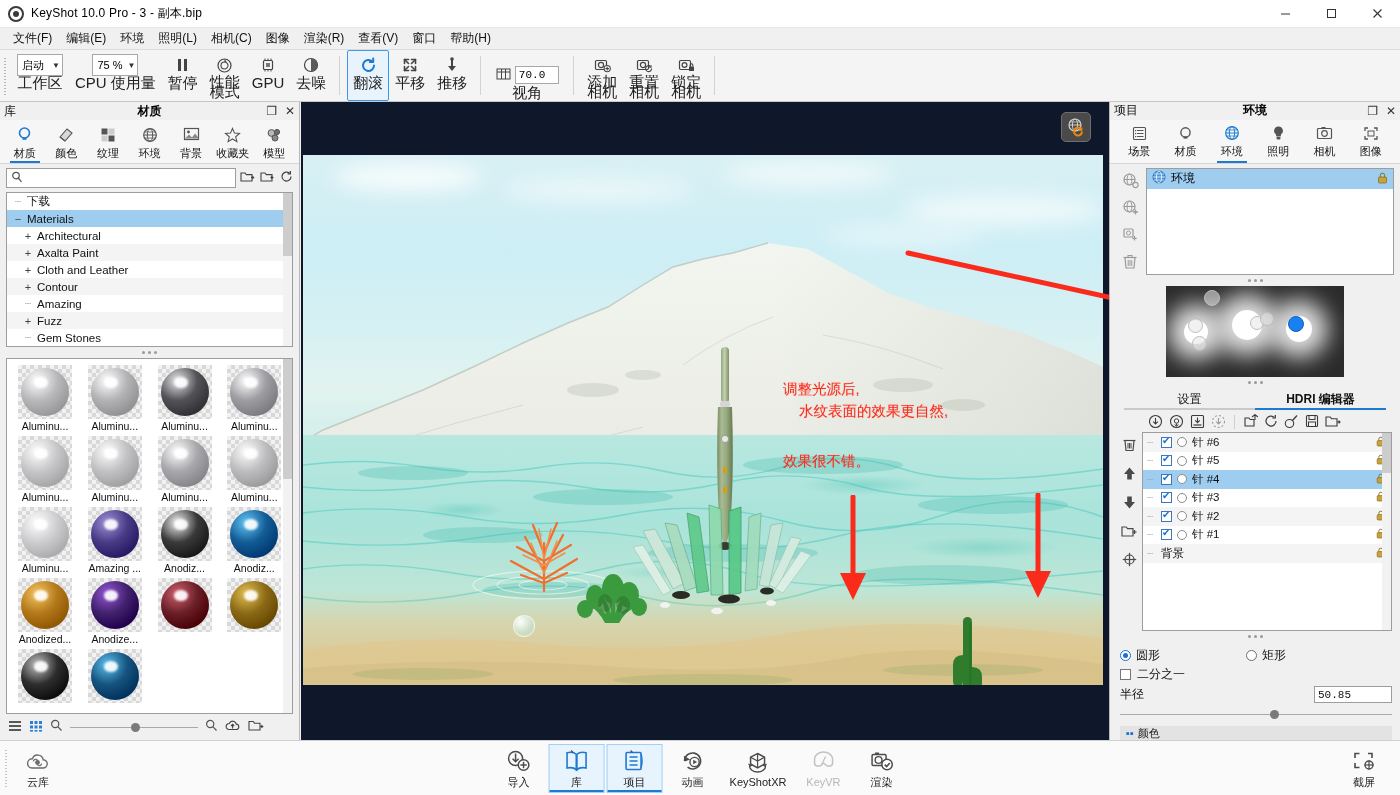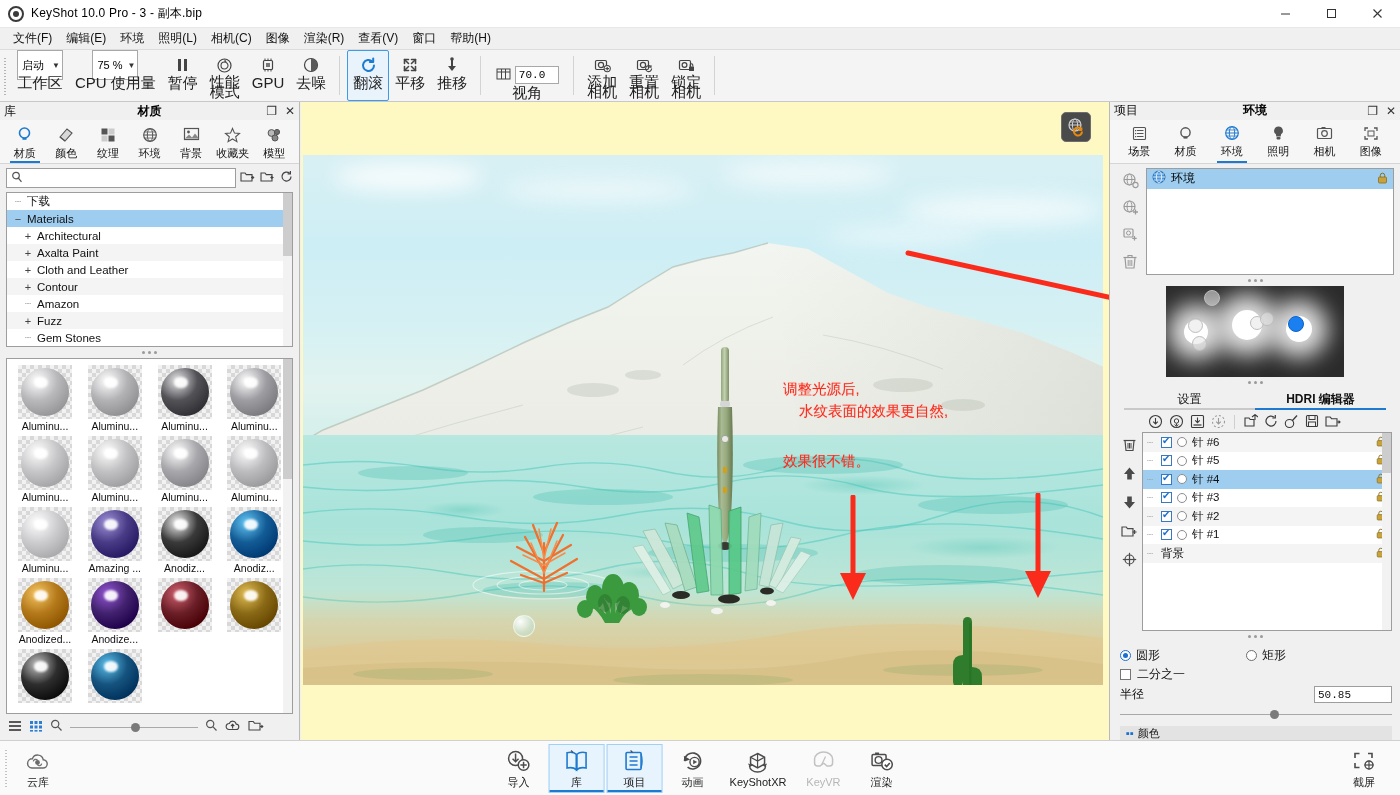--- a/index.html
+++ b/index.html
@@ -63,21 +63,21 @@
   }
   .tbitem.active { background: #e8f3fc; border-color: #3d9ae8; }
   .tbitem .glyph {
     height: 22px; display: flex; align-items: center; justify-content: center;
     color: #444; font-size: 15px;
   }
   .tbitem.active .glyph { color: #1e7ad0; }
   .tbitem .lbl { font-size: 15px; color: #222; line-height: 11px; text-align: center; margin-top: 1px; }
   .tbitem .lbl.two { line-height: 10px; }
   .combo {
-    display: inline-flex; align-items: center; height: 30px; border: 1px solid #a8a8a8;
+    display: inline-flex; align-items: center; height: 22px; border: 1px solid #a8a8a8;
     background: #fff; font-size: 11px; padding: 0 2px 0 4px; min-width: 46px;
     justify-content: space-between;
   }
   .combo .cv { color: #000; }
   .combo .carr { font-size: 8px; color: #333; margin-left: 4px; }
   .numfield {
     width: 44px; height: 18px; border: 1px solid #a8a8a8; background: #fff;
     font-size: 11px; padding: 0 3px; display:flex; align-items:center;
     font-family: "Liberation Mono", monospace;
   }
@@ -183,21 +183,21 @@
   .libfoot .vicon.blue { color: #2a7fd4; }
   .slider { flex: 0 0 auto; width: 128px; height: 14px; position: relative; display: flex; align-items: center; }
   .slider .track { position: absolute; left: 0; right: 0; height: 1px; background: #a9a9a9; }
   .slider .knob {
     position: absolute; left: 48%; width: 9px; height: 9px; border-radius: 50%; background: #7a7a7a;
   }
 
   
   .viewport {
     position: absolute; left: 301px; top: 102px; width: 808px; height: 638px;
-    background: #fef9c3; overflow: hidden;
+    background: #0f172a; overflow: hidden;
   }
   .vp-render {
     position: absolute; left: 2px; top: 53px; width: 800px; height: 530px;
     overflow: hidden;
     background: linear-gradient(180deg,#d8f0f4 0%, #cdeef5 18%, #d7f1f3 34%, #e2f3ef 44%, #d8f0ec 50%, #cfeee9 100%);
   }
   .vp-envbtn {
     position: absolute; right: 18px; top: 10px; width: 30px; height: 30px;
     background: #4a4a4a; border: 1px solid #6d6d6d; border-radius: 5px;
     display: flex; align-items: center; justify-content: center;
@@ -716,21 +716,21 @@
       <div class="trow" style="padding-left:14px;">
         <span class="tg">+</span>
         <span class="tx">Cloth and Leather</span>
       </div>
       <div class="trow" style="padding-left:14px;">
         <span class="tg">+</span>
         <span class="tx">Contour</span>
       </div>
       <div class="trow" style="padding-left:14px;">
         <span class="tdash">┈</span>
-        <span class="tx">Amazon</span>
+        <span class="tx">Amazing</span>
       </div>
       <div class="trow" style="padding-left:14px;">
         <span class="tg">+</span>
         <span class="tx">Fuzz</span>
       </div>
       <div class="trow" style="padding-left:14px;">
         <span class="tdash">┈</span>
         <span class="tx">Gem Stones</span>
       </div>
       <div class="trow" style="padding-left:14px;">

